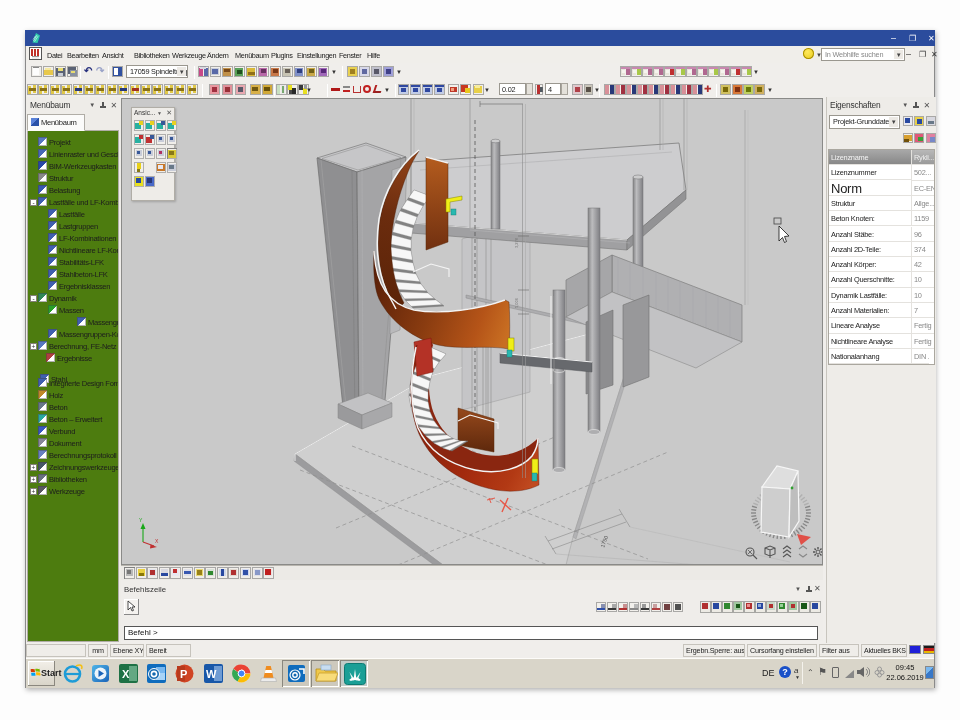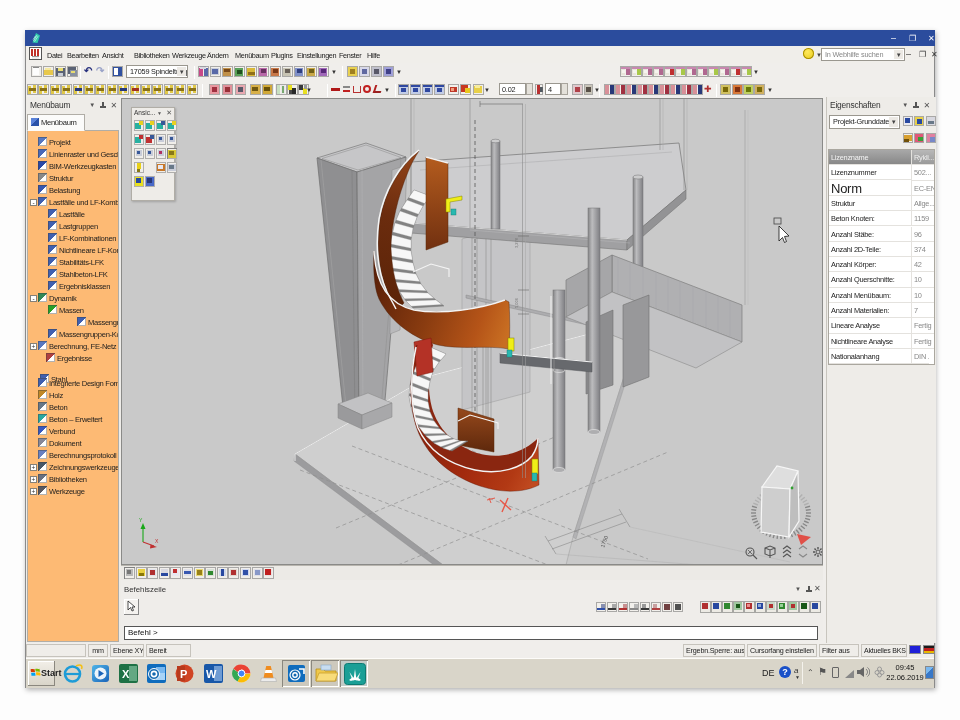--- a/index.html
+++ b/index.html
@@ -13,21 +13,21 @@
 .wbtn{position:absolute;color:#fff;font-size:9px;}
 #menubar{position:absolute;left:26px;top:46px;width:908px;height:17px;background:#f0eeea;
 font-size:7.3px;letter-spacing:-0.35px;color:#1a1a1a;}
 #menubar span.m{position:absolute;top:5px;}
 .ti{position:absolute;width:11px;height:11px;}
 .sep{position:absolute;width:1px;background:#c9c6c0;border-right:1px solid #fff;}
 .combo{position:absolute;background:#fff;border:1px solid #9a978f;font-size:7.3px;color:#222;
 line-height:11px;padding-left:3px;white-space:nowrap;overflow:hidden;letter-spacing:-0.2px;}
 .combo .da{position:absolute;right:1px;top:1px;width:9px;bottom:1px;background:#ece9e4;
 color:#444;font-size:6px;line-height:10px;text-align:center;}
-#tree{position:absolute;left:27px;top:130px;width:92px;height:512px;background:#fdba74;
+#tree{position:absolute;left:27px;top:130px;width:92px;height:512px;background:#4d7c0f;
 border:1px solid #b0ada6;overflow:hidden;}
 .tn{position:absolute;white-space:nowrap;height:12px;line-height:12px;font-size:7.6px;
 letter-spacing:-0.3px;color:#1d1d1d;}
 .tn .ticon{display:inline-block;width:9px;height:9px;vertical-align:-1px;margin-right:2px;}
 .pm{position:absolute;width:7px;height:7px;border:1px solid #848078;background:#fff;
 font-size:6.5px;line-height:5px;text-align:center;color:#333;}
 .sseg{position:absolute;top:644px;height:13px;background:#efede9;border:1px solid #c6c3bc;
 font-size:7.2px;letter-spacing:-0.2px;line-height:11px;color:#222;padding:0 2px;white-space:nowrap;overflow:hidden;}
 .phead{position:absolute;font-size:8.4px;color:#333;letter-spacing:-0.2px;}
 .pin{position:absolute;width:7px;height:8px;}
@@ -242,21 +242,21 @@
 <div style="position:absolute;left:829px;top:211.2px;width:82px;height:15.3px;font-size:7.4px;letter-spacing:-0.25px;line-height:15.3px;color:#222;border-bottom:1px solid #e4e2de;padding-left:2px;white-space:nowrap;overflow:hidden;">Beton Knoten:</div>
 <div style="position:absolute;left:911px;top:211.2px;width:23px;height:15.3px;font-size:7.4px;letter-spacing:-0.25px;line-height:15.3px;color:#888;border-bottom:1px solid #e4e2de;border-left:1px solid #e4e2de;padding-left:2px;white-space:nowrap;overflow:hidden;">1159</div>
 <div style="position:absolute;left:829px;top:226.5px;width:82px;height:15.3px;font-size:7.4px;letter-spacing:-0.25px;line-height:15.3px;color:#222;border-bottom:1px solid #e4e2de;padding-left:2px;white-space:nowrap;overflow:hidden;">Anzahl Stäbe:</div>
 <div style="position:absolute;left:911px;top:226.5px;width:23px;height:15.3px;font-size:7.4px;letter-spacing:-0.25px;line-height:15.3px;color:#888;border-bottom:1px solid #e4e2de;border-left:1px solid #e4e2de;padding-left:2px;white-space:nowrap;overflow:hidden;">96</div>
 <div style="position:absolute;left:829px;top:241.8px;width:82px;height:15.3px;font-size:7.4px;letter-spacing:-0.25px;line-height:15.3px;color:#222;border-bottom:1px solid #e4e2de;padding-left:2px;white-space:nowrap;overflow:hidden;">Anzahl 2D-Teile:</div>
 <div style="position:absolute;left:911px;top:241.8px;width:23px;height:15.3px;font-size:7.4px;letter-spacing:-0.25px;line-height:15.3px;color:#888;border-bottom:1px solid #e4e2de;border-left:1px solid #e4e2de;padding-left:2px;white-space:nowrap;overflow:hidden;">374</div>
 <div style="position:absolute;left:829px;top:257.1px;width:82px;height:15.3px;font-size:7.4px;letter-spacing:-0.25px;line-height:15.3px;color:#222;border-bottom:1px solid #e4e2de;padding-left:2px;white-space:nowrap;overflow:hidden;">Anzahl Körper:</div>
 <div style="position:absolute;left:911px;top:257.1px;width:23px;height:15.3px;font-size:7.4px;letter-spacing:-0.25px;line-height:15.3px;color:#888;border-bottom:1px solid #e4e2de;border-left:1px solid #e4e2de;padding-left:2px;white-space:nowrap;overflow:hidden;">42</div>
 <div style="position:absolute;left:829px;top:272.4px;width:82px;height:15.3px;font-size:7.4px;letter-spacing:-0.25px;line-height:15.3px;color:#222;border-bottom:1px solid #e4e2de;padding-left:2px;white-space:nowrap;overflow:hidden;">Anzahl Querschnitte:</div>
 <div style="position:absolute;left:911px;top:272.4px;width:23px;height:15.3px;font-size:7.4px;letter-spacing:-0.25px;line-height:15.3px;color:#888;border-bottom:1px solid #e4e2de;border-left:1px solid #e4e2de;padding-left:2px;white-space:nowrap;overflow:hidden;">10</div>
-<div style="position:absolute;left:829px;top:287.7px;width:82px;height:15.3px;font-size:7.4px;letter-spacing:-0.25px;line-height:15.3px;color:#222;border-bottom:1px solid #e4e2de;padding-left:2px;white-space:nowrap;overflow:hidden;">Anzahl Menübaum:</div>
+<div style="position:absolute;left:829px;top:287.7px;width:82px;height:15.3px;font-size:7.4px;letter-spacing:-0.25px;line-height:15.3px;color:#222;border-bottom:1px solid #e4e2de;padding-left:2px;white-space:nowrap;overflow:hidden;">Dynamik Lastfälle:</div>
 <div style="position:absolute;left:911px;top:287.7px;width:23px;height:15.3px;font-size:7.4px;letter-spacing:-0.25px;line-height:15.3px;color:#888;border-bottom:1px solid #e4e2de;border-left:1px solid #e4e2de;padding-left:2px;white-space:nowrap;overflow:hidden;">10</div>
 <div style="position:absolute;left:829px;top:303.0px;width:82px;height:15.3px;font-size:7.4px;letter-spacing:-0.25px;line-height:15.3px;color:#222;border-bottom:1px solid #e4e2de;padding-left:2px;white-space:nowrap;overflow:hidden;">Anzahl Materialien:</div>
 <div style="position:absolute;left:911px;top:303.0px;width:23px;height:15.3px;font-size:7.4px;letter-spacing:-0.25px;line-height:15.3px;color:#888;border-bottom:1px solid #e4e2de;border-left:1px solid #e4e2de;padding-left:2px;white-space:nowrap;overflow:hidden;">7</div>
 <div style="position:absolute;left:829px;top:318.3px;width:82px;height:15.3px;font-size:7.4px;letter-spacing:-0.25px;line-height:15.3px;color:#222;border-bottom:1px solid #e4e2de;padding-left:2px;white-space:nowrap;overflow:hidden;">Lineare Analyse</div>
 <div style="position:absolute;left:911px;top:318.3px;width:23px;height:15.3px;font-size:7.4px;letter-spacing:-0.25px;line-height:15.3px;color:#888;border-bottom:1px solid #e4e2de;border-left:1px solid #e4e2de;padding-left:2px;white-space:nowrap;overflow:hidden;">Fertig</div>
 <div style="position:absolute;left:829px;top:333.6px;width:82px;height:15.3px;font-size:7.4px;letter-spacing:-0.25px;line-height:15.3px;color:#222;border-bottom:1px solid #e4e2de;padding-left:2px;white-space:nowrap;overflow:hidden;">Nichtlineare Analyse</div>
 <div style="position:absolute;left:911px;top:333.6px;width:23px;height:15.3px;font-size:7.4px;letter-spacing:-0.25px;line-height:15.3px;color:#888;border-bottom:1px solid #e4e2de;border-left:1px solid #e4e2de;padding-left:2px;white-space:nowrap;overflow:hidden;">Fertig</div>
 <div style="position:absolute;left:829px;top:348.9px;width:82px;height:15.3px;font-size:7.4px;letter-spacing:-0.25px;line-height:15.3px;color:#222;border-bottom:1px solid #e4e2de;padding-left:2px;white-space:nowrap;overflow:hidden;">Nationalanhang</div>
 <div style="position:absolute;left:911px;top:348.9px;width:18px;height:15.3px;font-size:7.4px;letter-spacing:-0.25px;line-height:15.3px;color:#888;border-bottom:1px solid #e4e2de;border-left:1px solid #e4e2de;padding-left:2px;white-space:nowrap;overflow:hidden;">DIN ...</div>
 <svg style="position:absolute;left:121px;top:98px;" width="702" height="467" viewBox="121 98 702 467">

